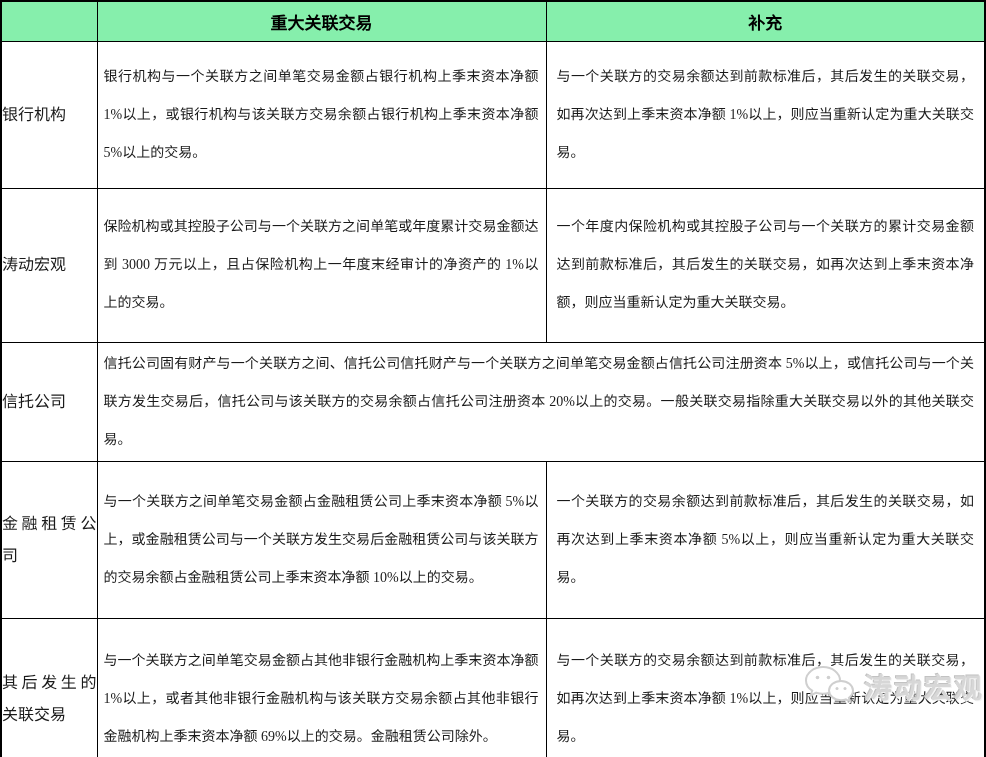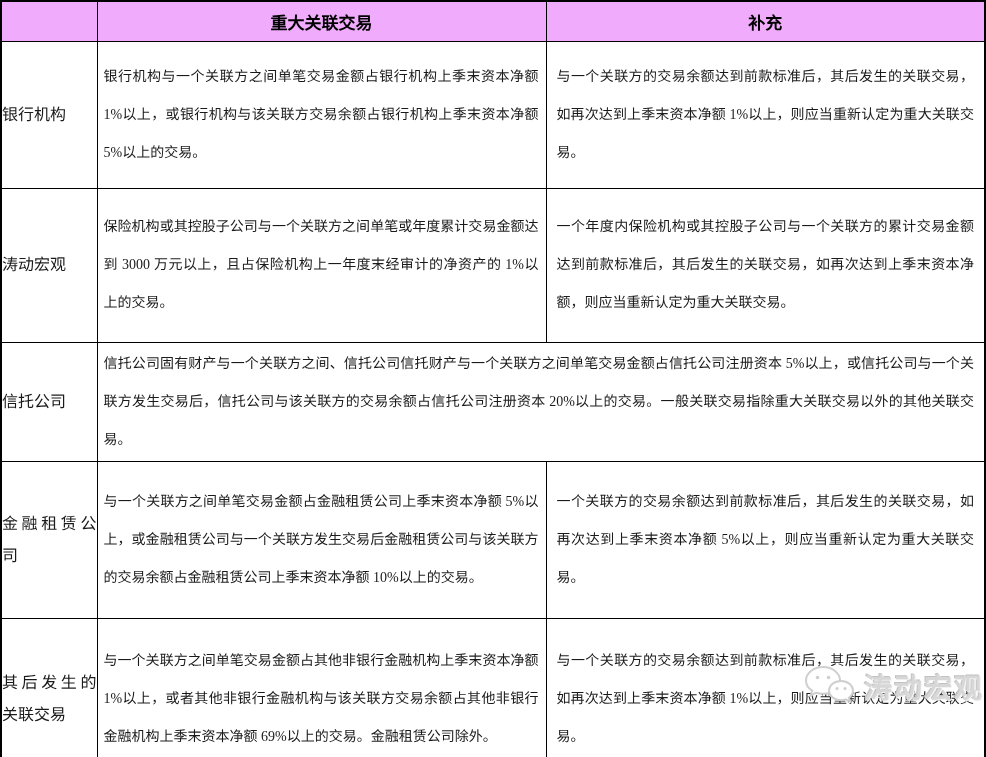--- a/index.html
+++ b/index.html
@@ -27,21 +27,21 @@
 
   .reg-table th, .reg-table td {
     border: 1px solid #000000;
     vertical-align: middle;
     color: #1a1a1a;
     box-sizing: border-box;
   }
   .reg-table { border: 2px solid #000000; }
 
   tr.header-row th {
-    background: #f0abfc;
+    background: #86efac;
     font-weight: bold;
     font-size: 17px;
     text-align: center;
     height: 40px;
     color: #000000;
   }
 
   td.label-cell {
     font-size: 16px;
     line-height: 32px;

